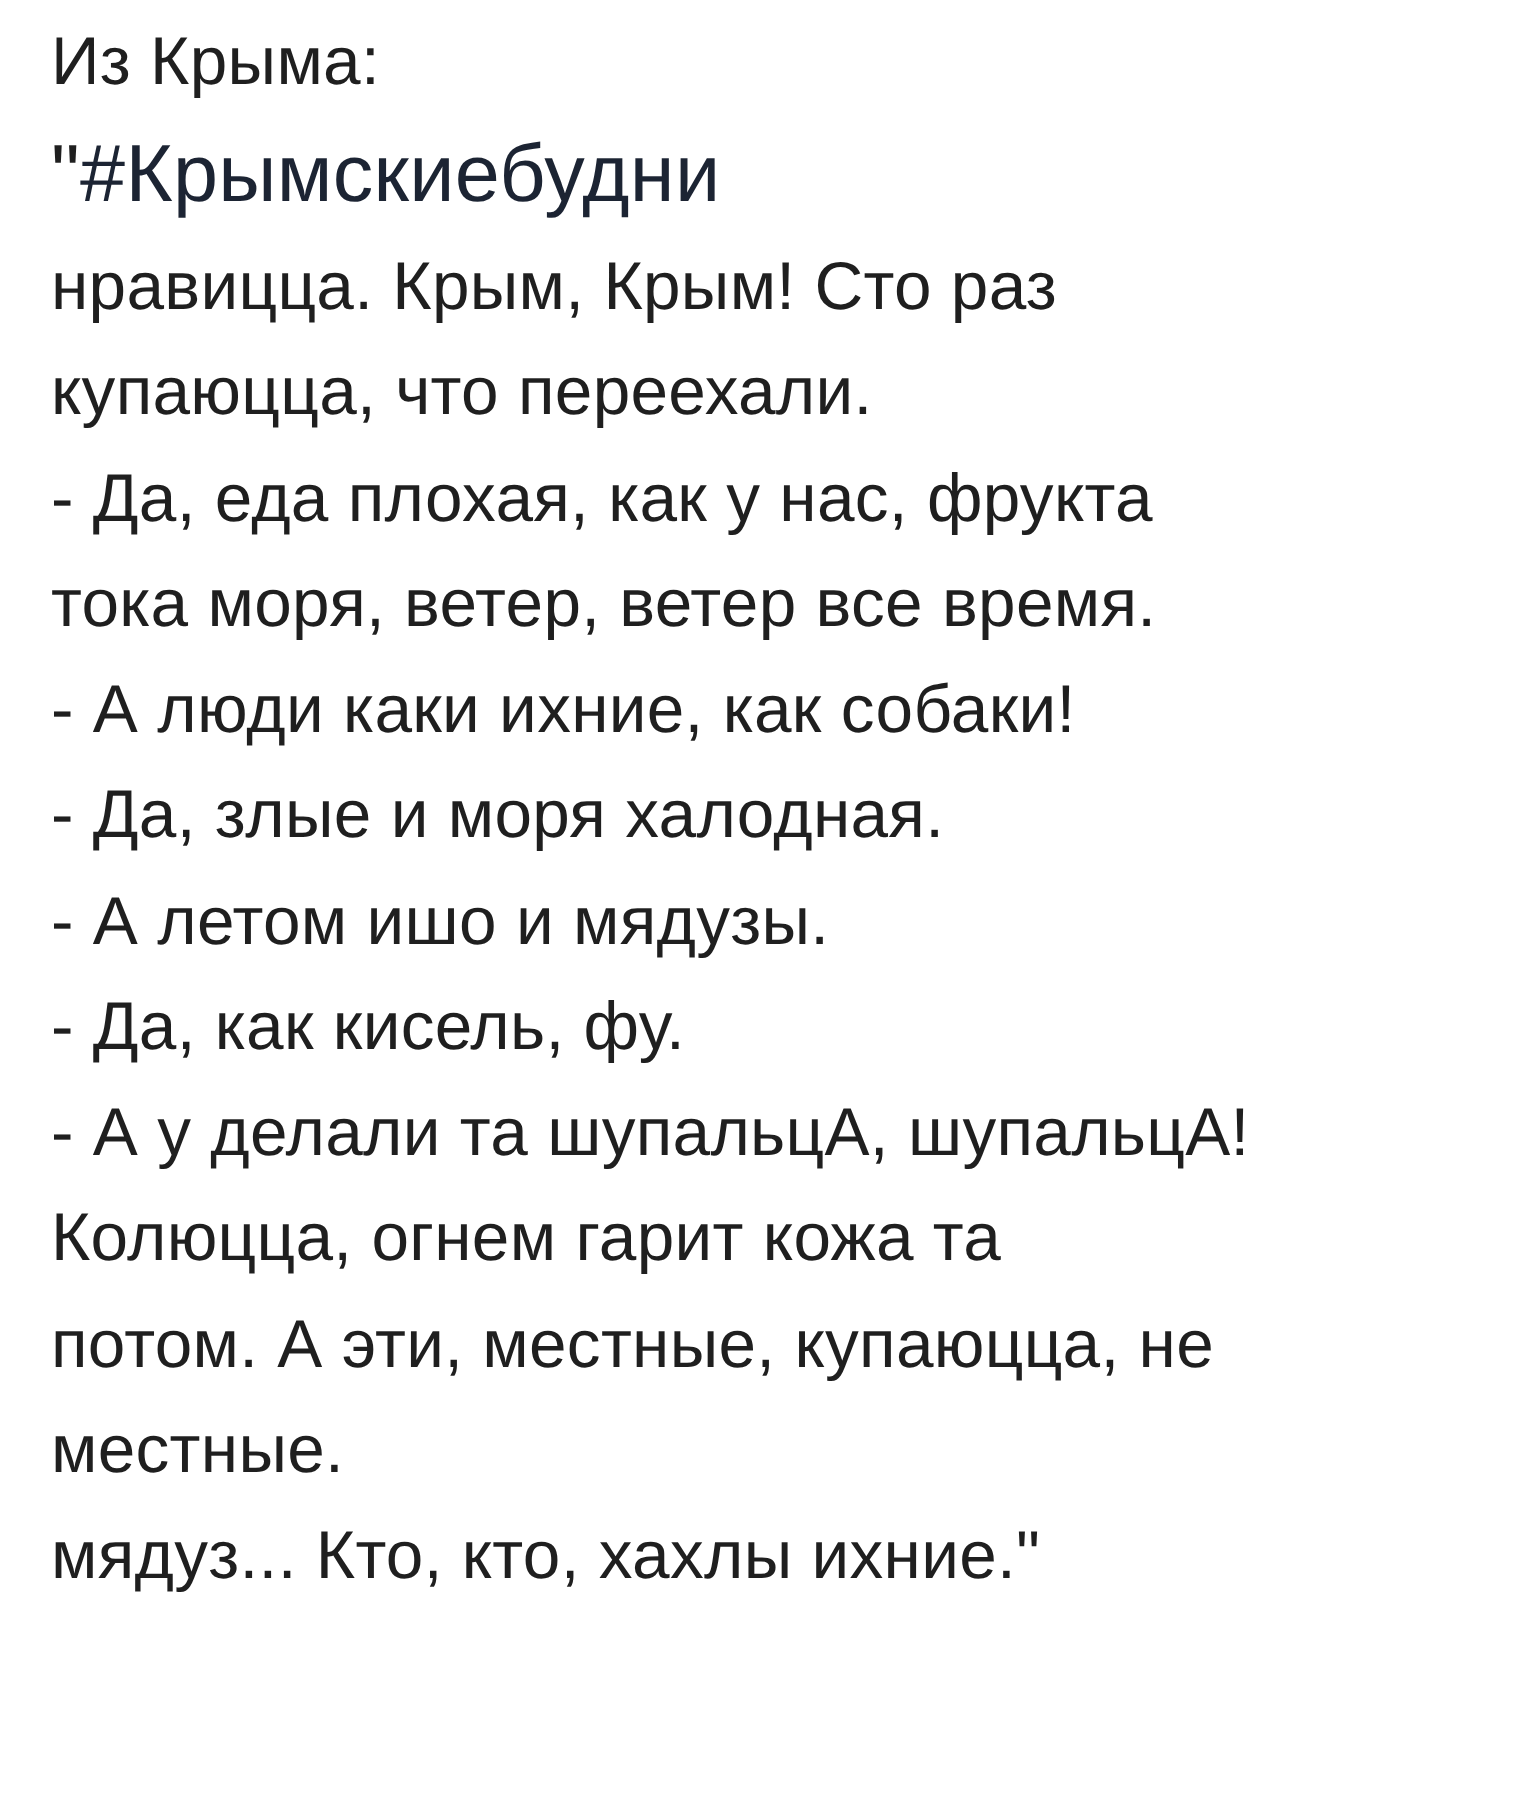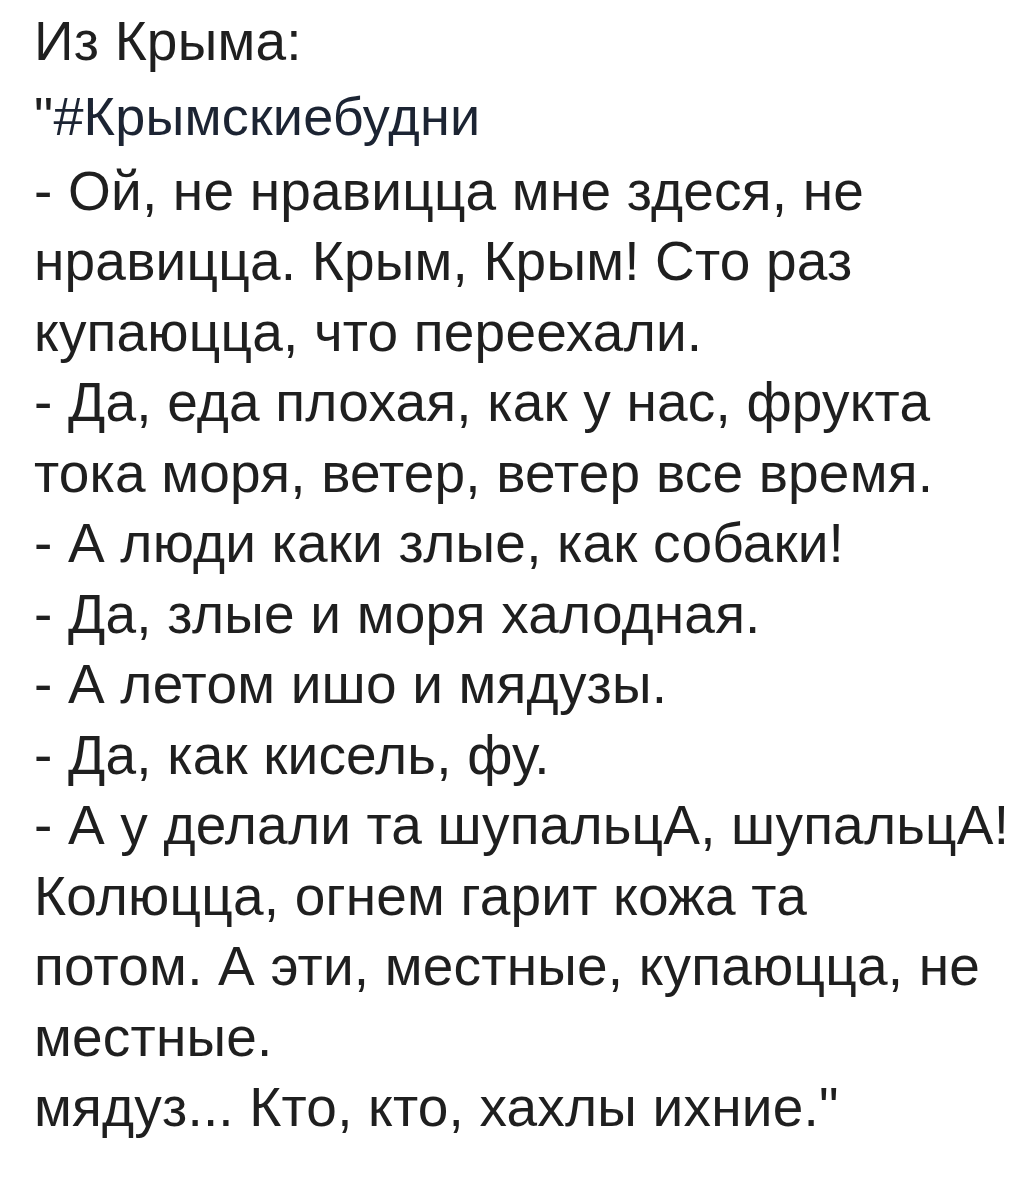--- a/index.html
+++ b/index.html
@@ -8,21 +8,21 @@
     height: 1200px;
     background: #ffffff;
     font-family: "Liberation Sans", sans-serif;
     color: #1f1f1f;
     overflow: hidden;
   }
   .page {
     padding: 6px 30px 0 34px;
   }
   .line {
-    font-size: 55px;
+    font-size: 45px;
     line-height: 70.5px;
     white-space: nowrap;
     letter-spacing: 0.2px;
   }
   .hashtag-line {
     font-size: 54px;
     line-height: 79px;
     font-weight: 700;
     color: #1c2433;
   }
@@ -36,26 +36,25 @@
 </style>
 </head>
 <body>
 
 <div class="page">
   <div class="line">Из Крыма:</div>
 
   <div class="line hashtag-line"><span class="open-quote">"</span><span class="hashtag">#Крымскиебудни</span></div>
 
   <div id="body-lines">
-      <div class="line">- Ой, не нравицца мне здеся, не</div>
       <div class="line">нравицца. Крым, Крым! Сто раз</div>
       <div class="line">купаюцца, что переехали.</div>
       <div class="line">- Да, еда плохая, как у нас, фрукта</div>
       <div class="line">тока моря, ветер, ветер все время.</div>
-      <div class="line">- А люди каки злые, как собаки!</div>
+      <div class="line">- А люди каки ихние, как собаки!</div>
       <div class="line">- Да, злые и моря халодная.</div>
       <div class="line">- А летом ишо и мядузы.</div>
       <div class="line">- Да, как кисель, фу.</div>
       <div class="line">- А у делали та шупальцА, шупальцА!</div>
       <div class="line">Колюцца, огнем гарит кожа та</div>
       <div class="line">потом. А эти, местные, купаюцца, не</div>
       <div class="line">местные.</div>
       <div class="line">мядуз... Кто, кто, хахлы ихние."</div>
     </div>
 </div>

